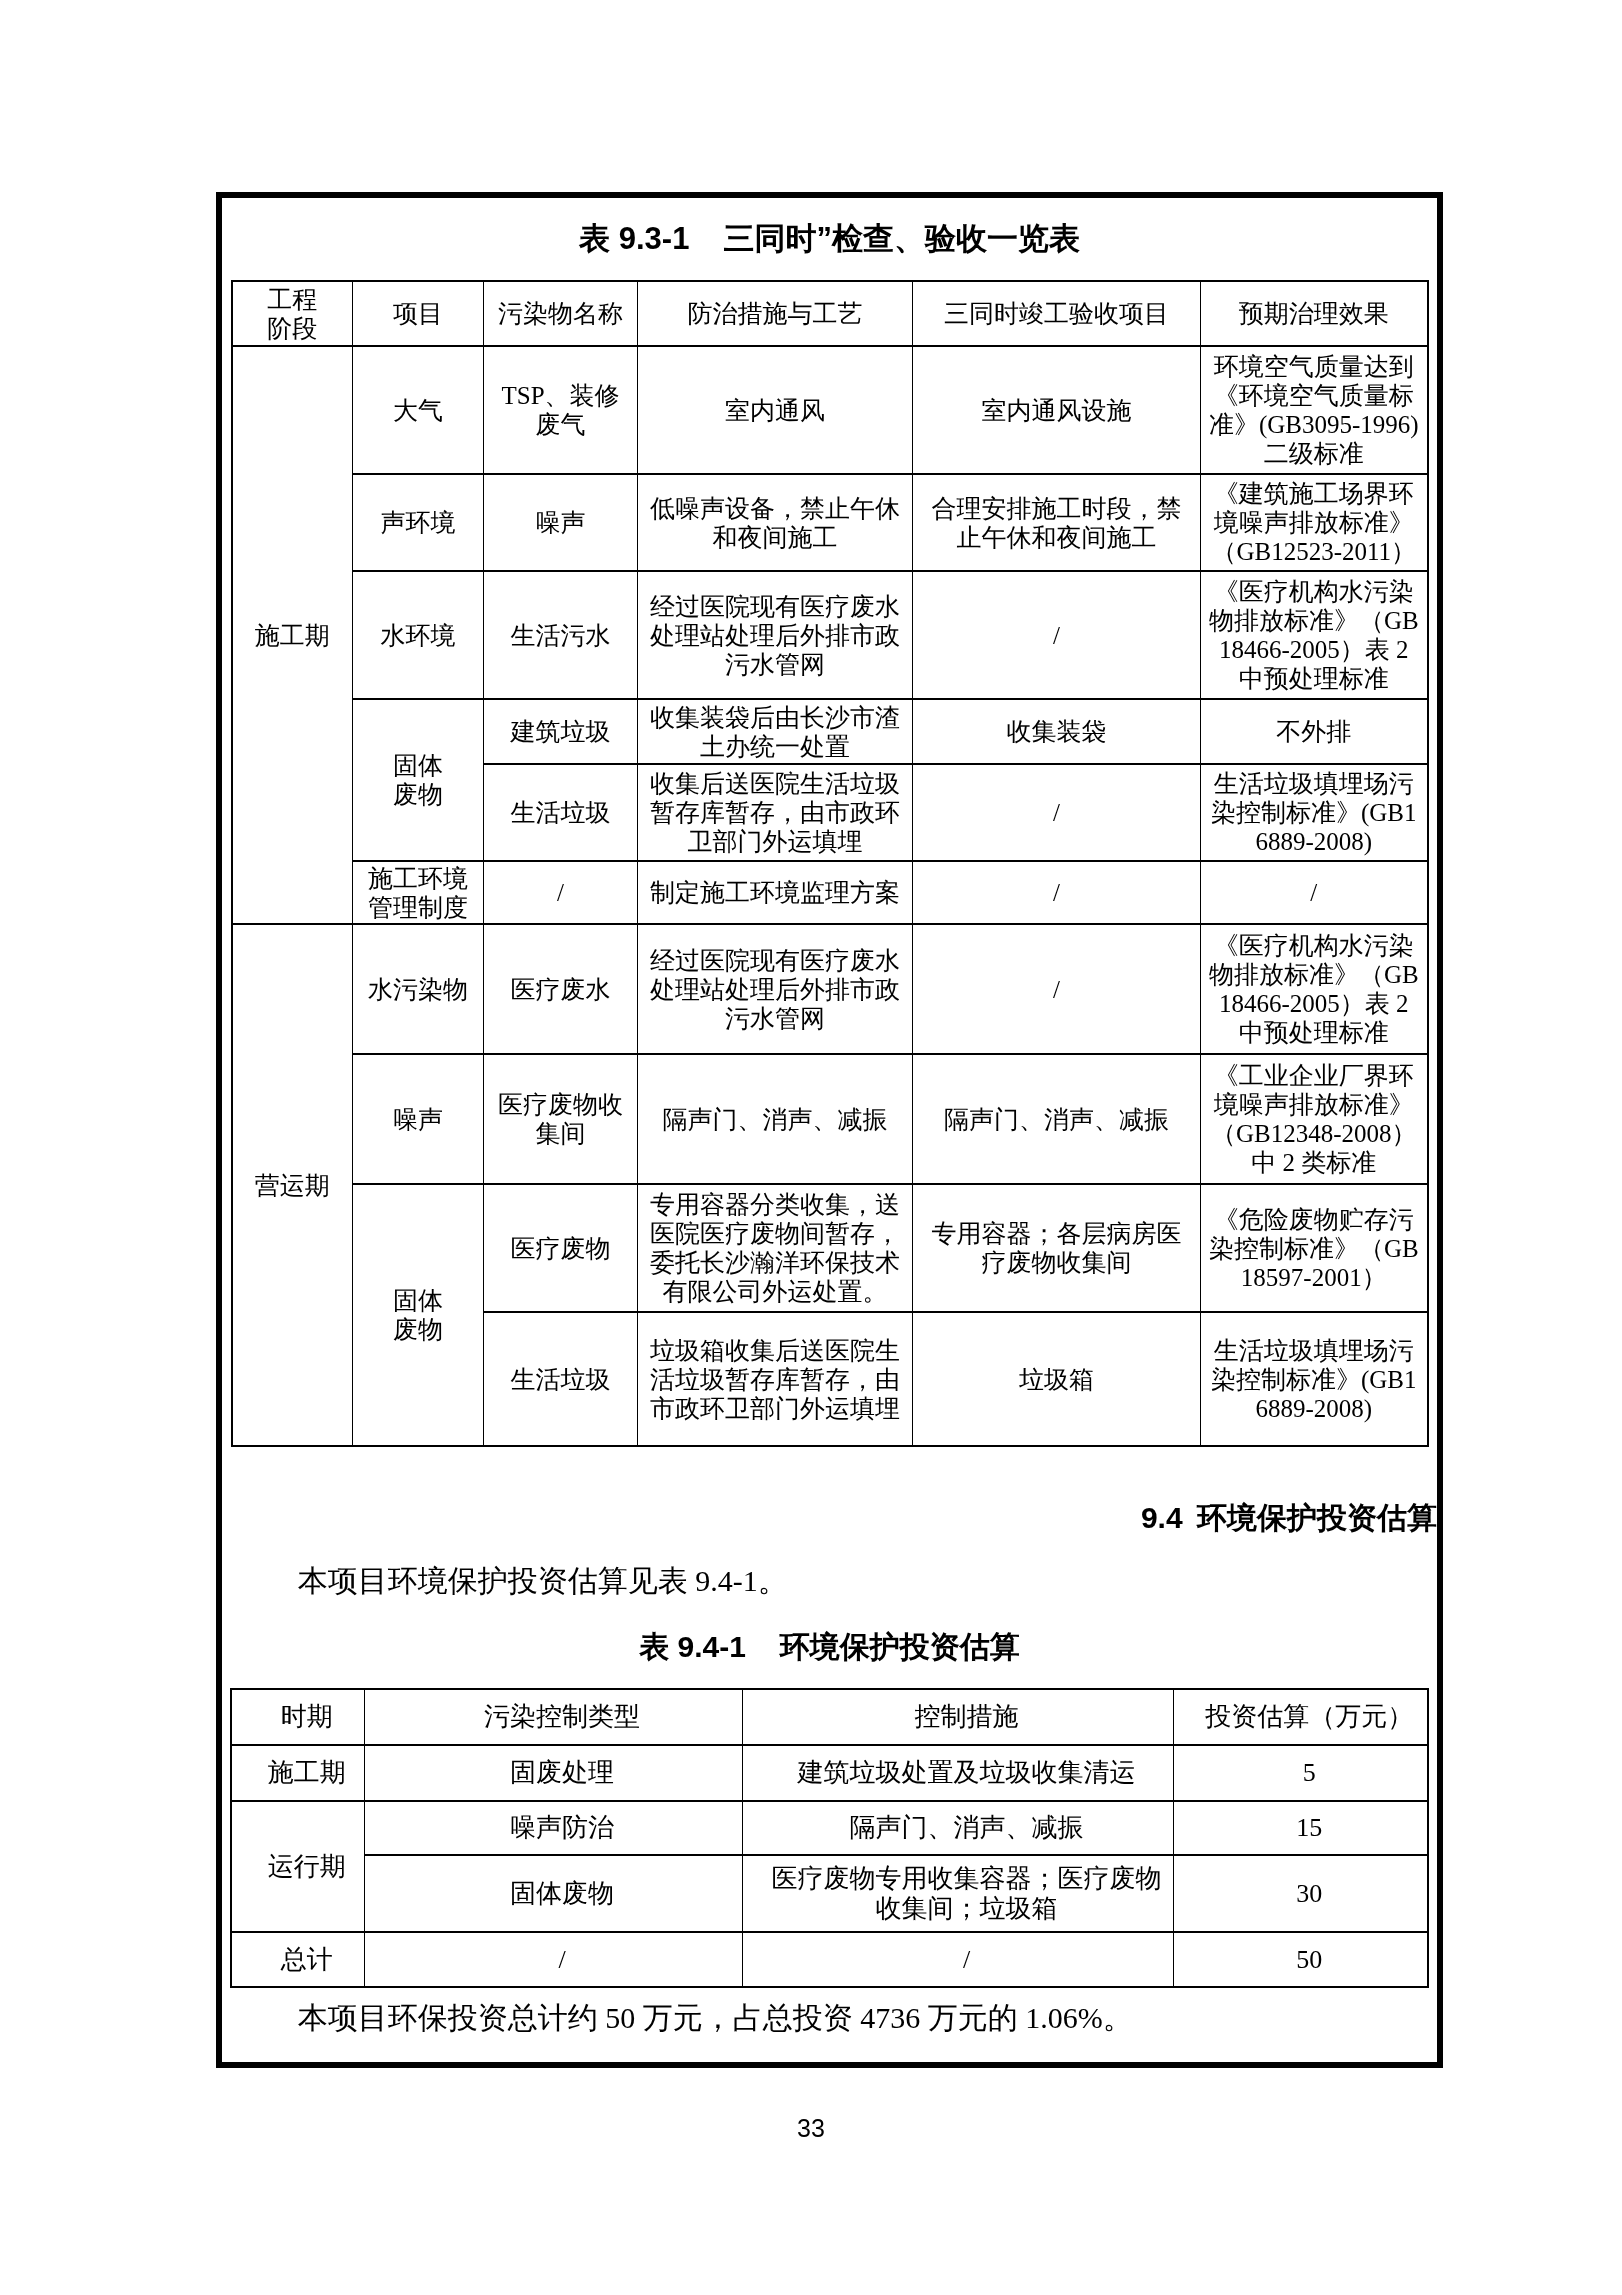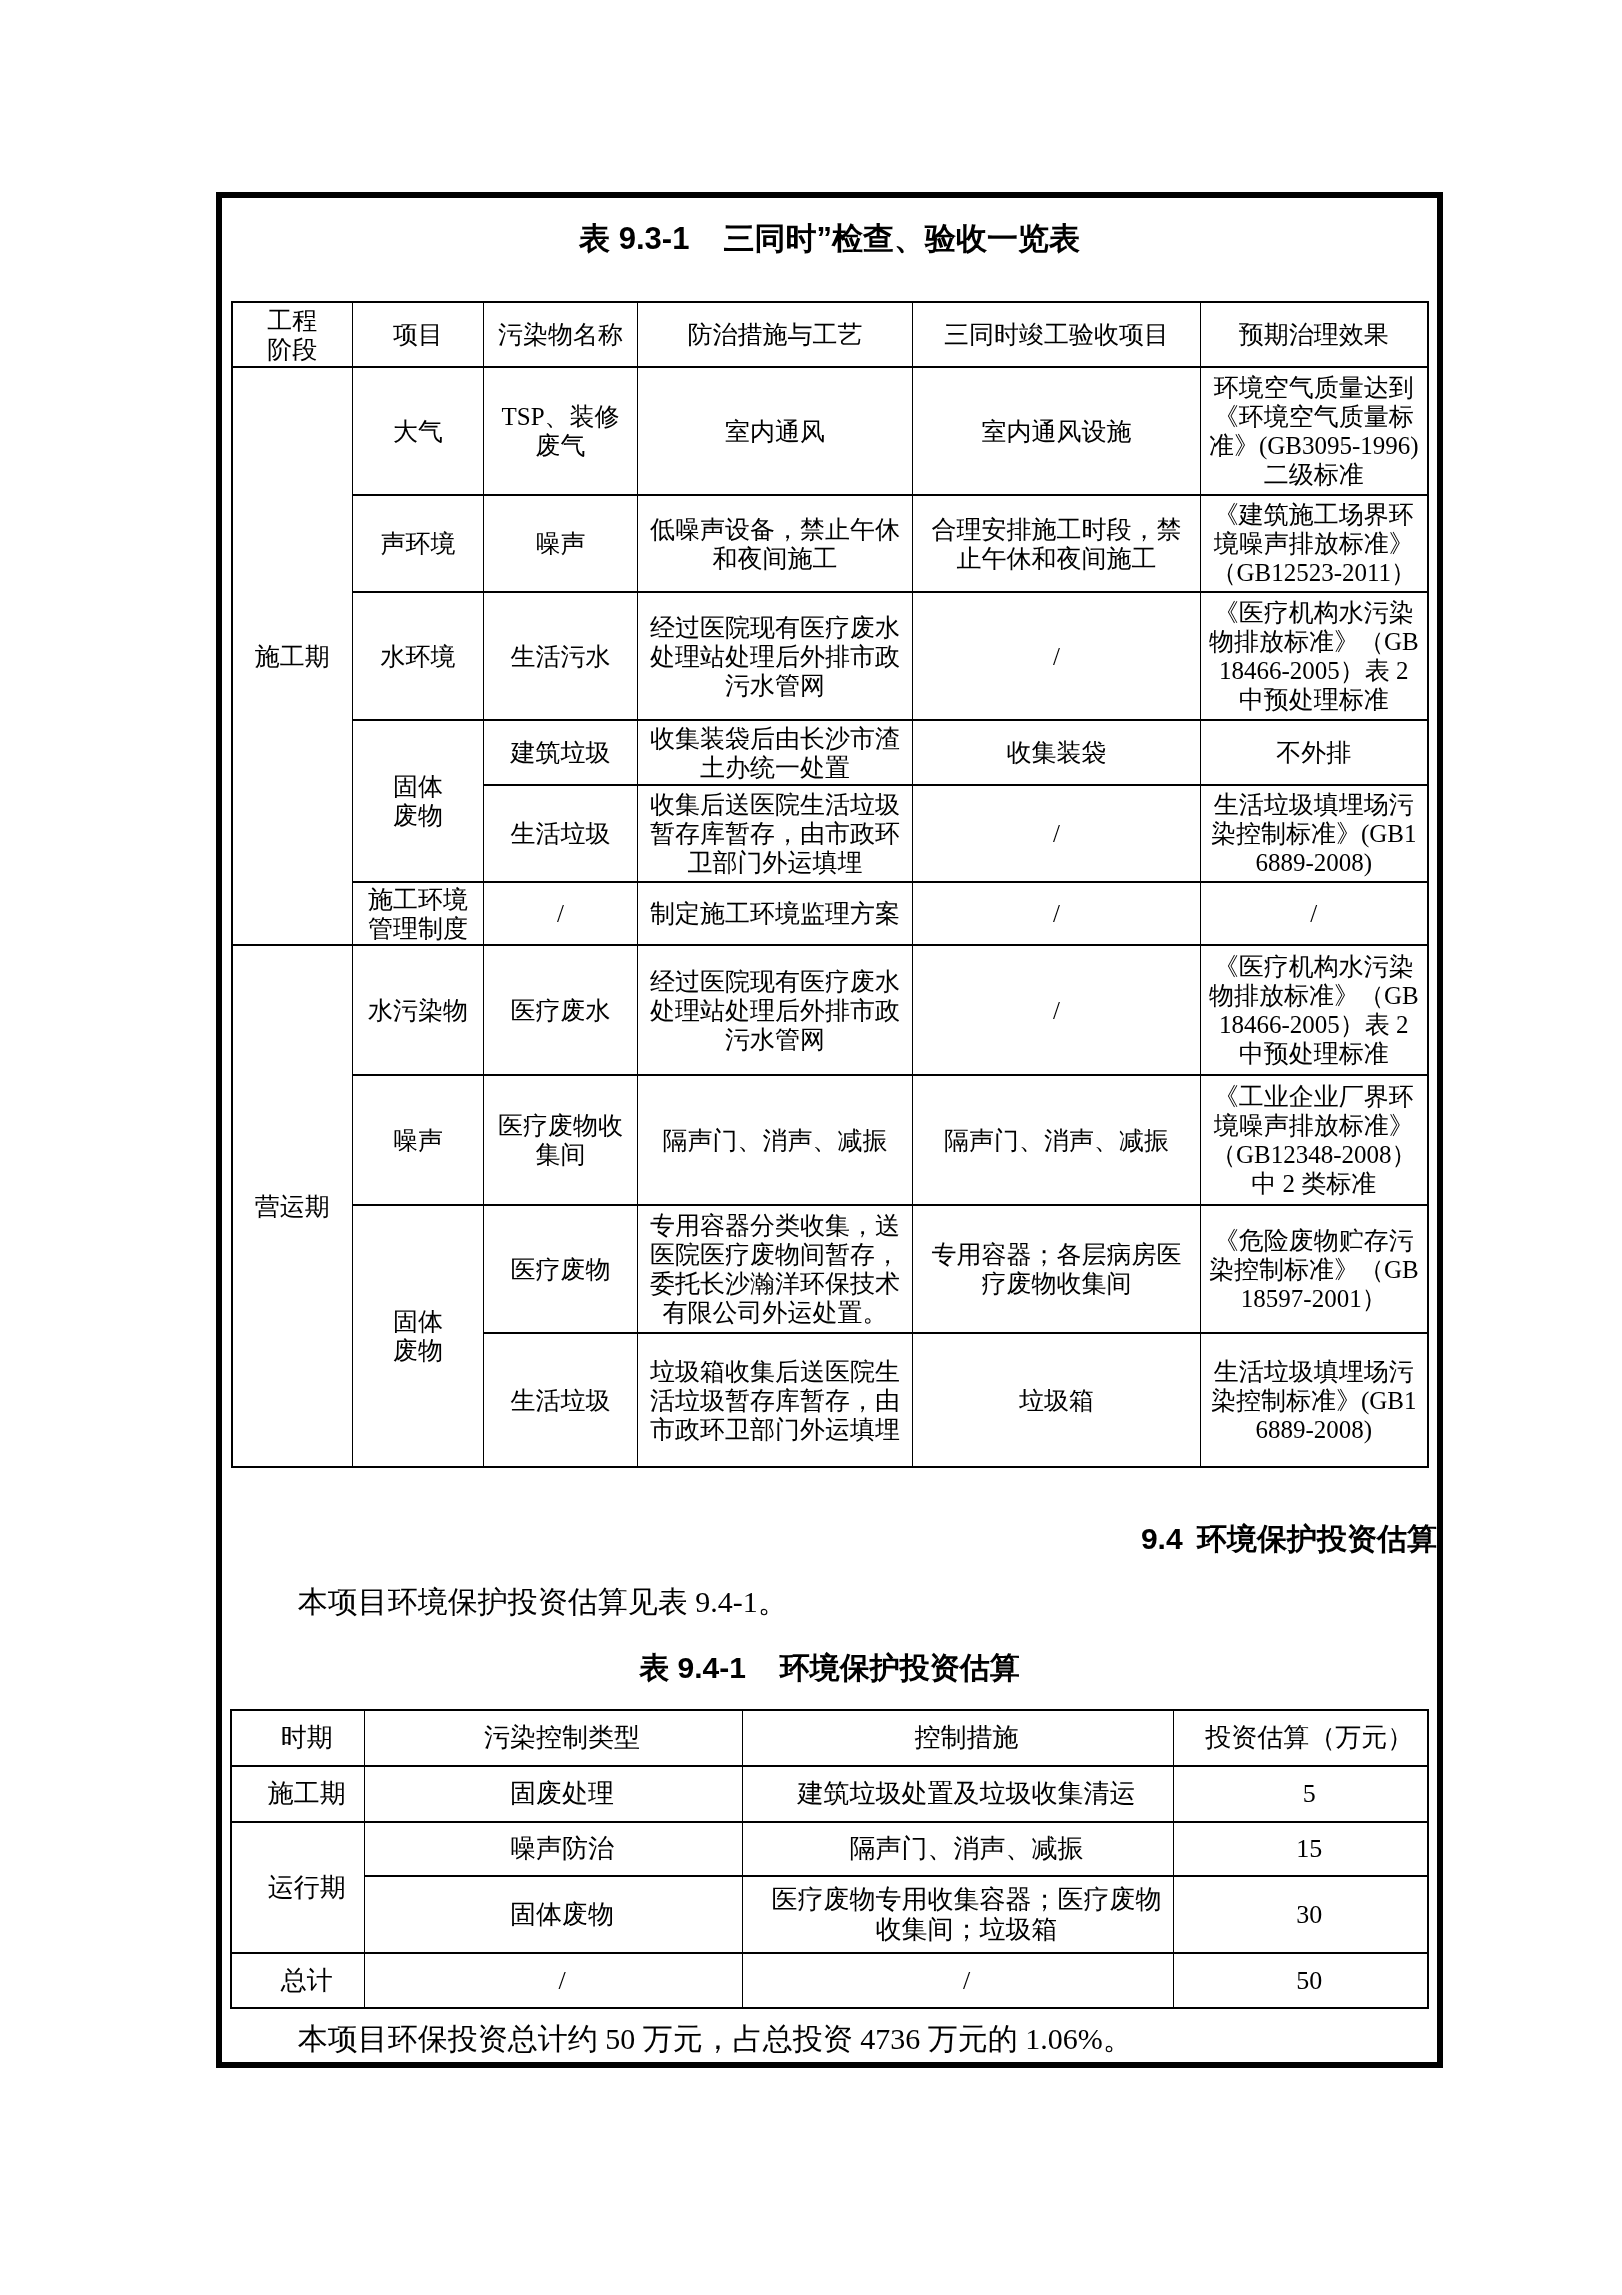--- a/index.html
+++ b/index.html
@@ -15,21 +15,21 @@
     text-align:center; font-family:"Liberation Sans", sans-serif;
     font-weight:bold; font-size:31px; line-height:37px;
   }
   .t1-title { margin-top:22px; }
   .t2-title { margin-top:27.5px; font-size:30px; }
   .tbl-title .no { margin-right:34px; }
   table {
     border-collapse:collapse; table-layout:fixed; margin:0 auto;
     width:1196px; border:2.6px solid #000;
   }
-  .t1 { margin-top:44px; }
+  .t1 { margin-top:23px; }
   .t2 { margin-top:23.6px; }
   td {
     border-left:1.3px solid #000; border-right:1.3px solid #000;
     border-top:2.6px solid #000; border-bottom:2.6px solid #000;
     text-align:center; vertical-align:middle;
     font-size:25px; line-height:29px; padding:1.3px 7.9px;
     overflow:hidden; word-break:break-all;
   }
   .t2 td { font-size:26px; line-height:30px;padding-left:26px; }
   .w2 { display:inline-block; width:52px; }
@@ -206,14 +206,15 @@
         <td>/</td>
         <td>50</td>
       </tr>
     </tbody>
       </table>
 
     <div class="footer-note">本项目环保投资总计约 50 万元，占总投资 4736 万元的 1.06%。</div>
 
   </div>
 
+  <div class="page-number">33</div>
 </div>
 
 
 </body></html>

